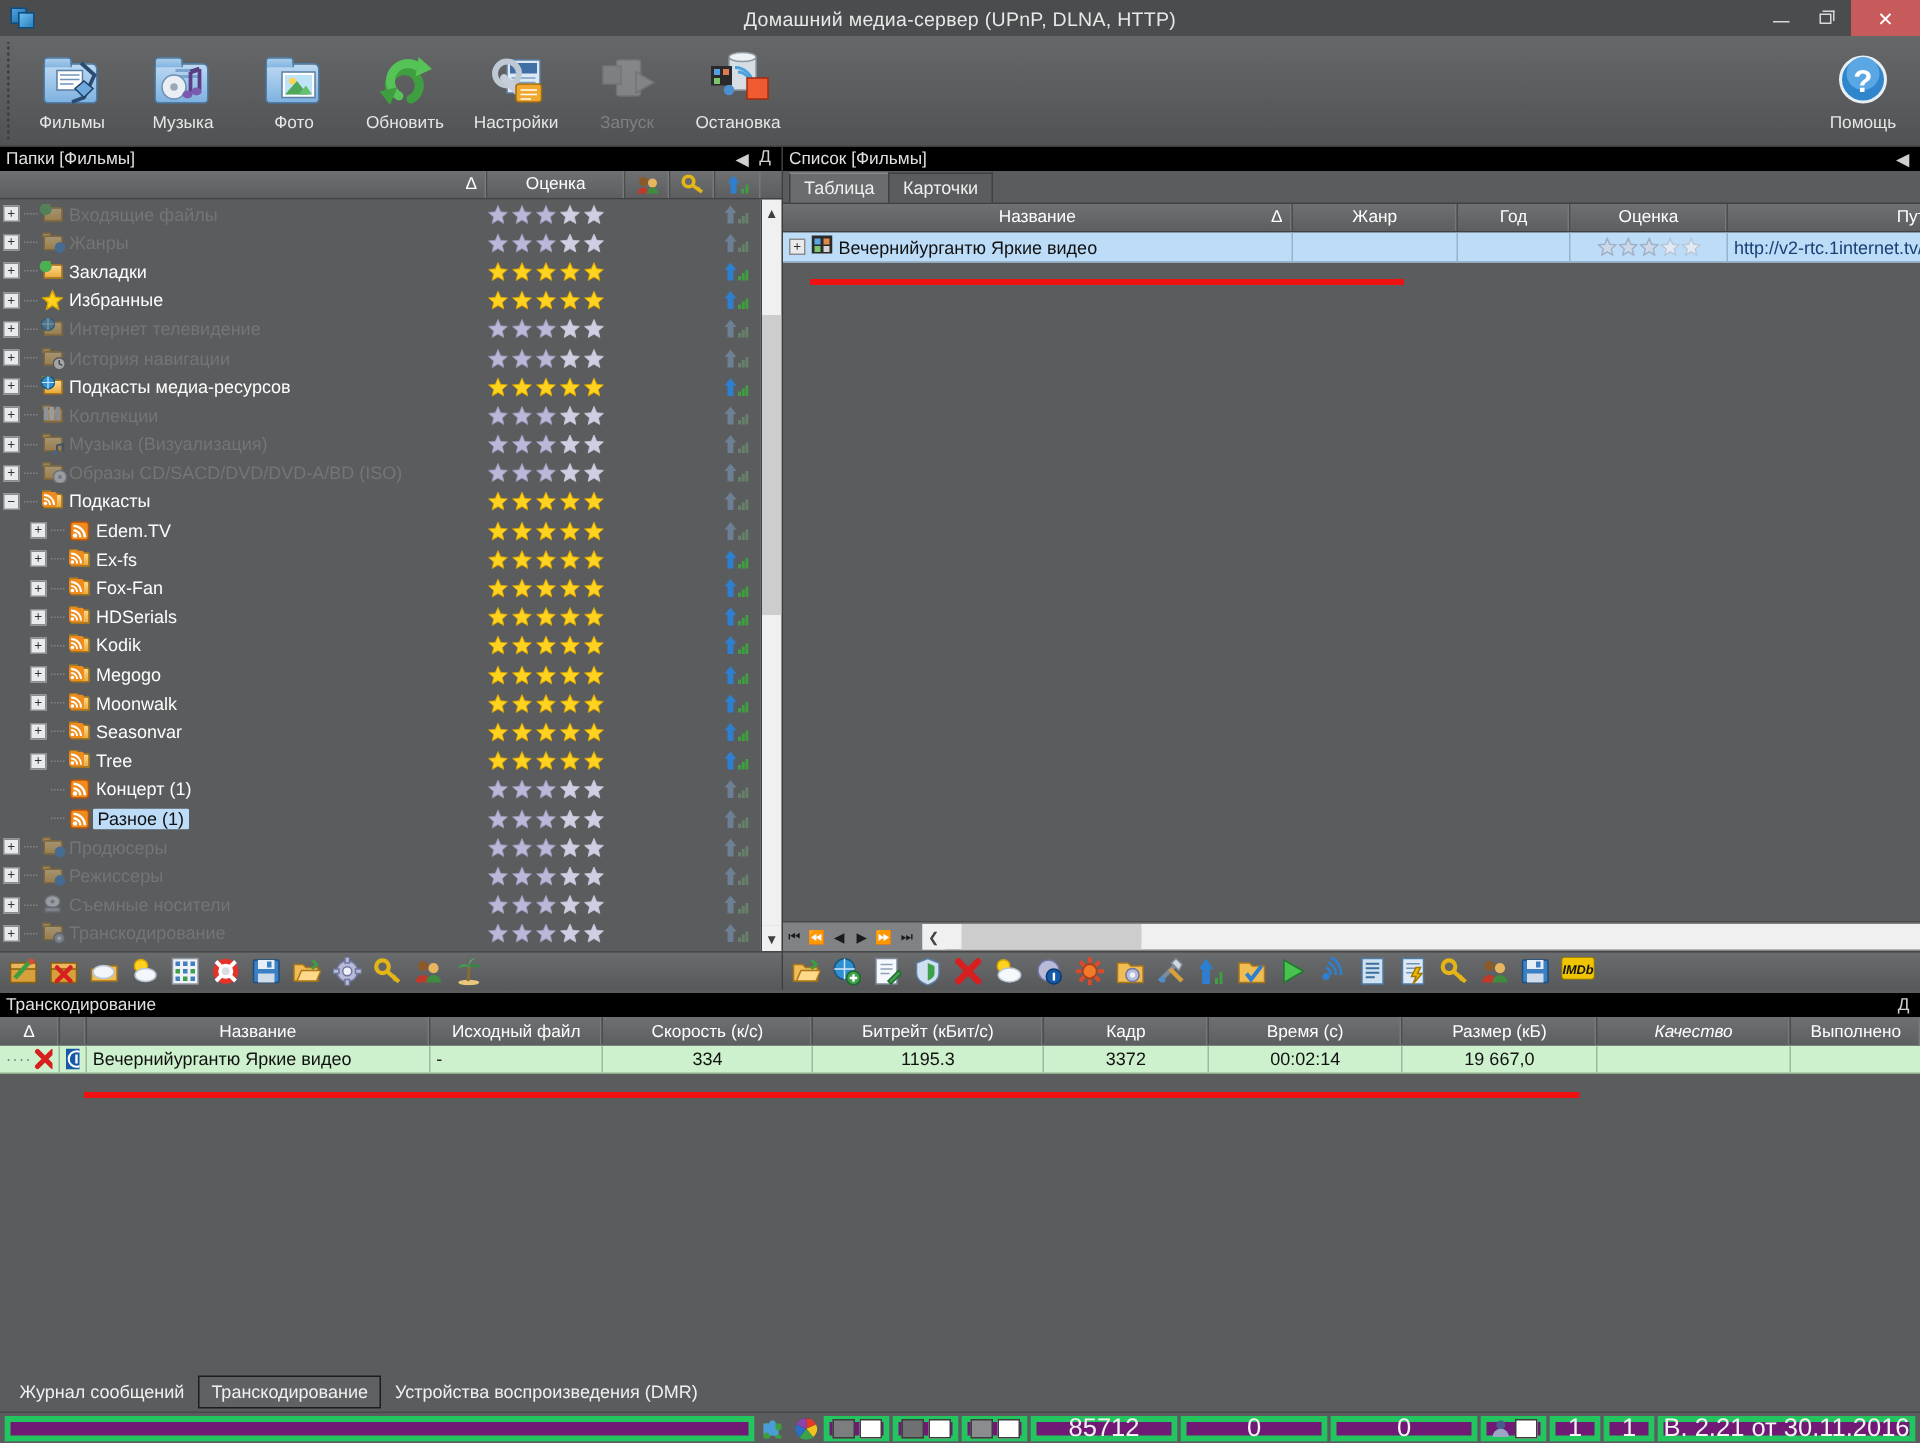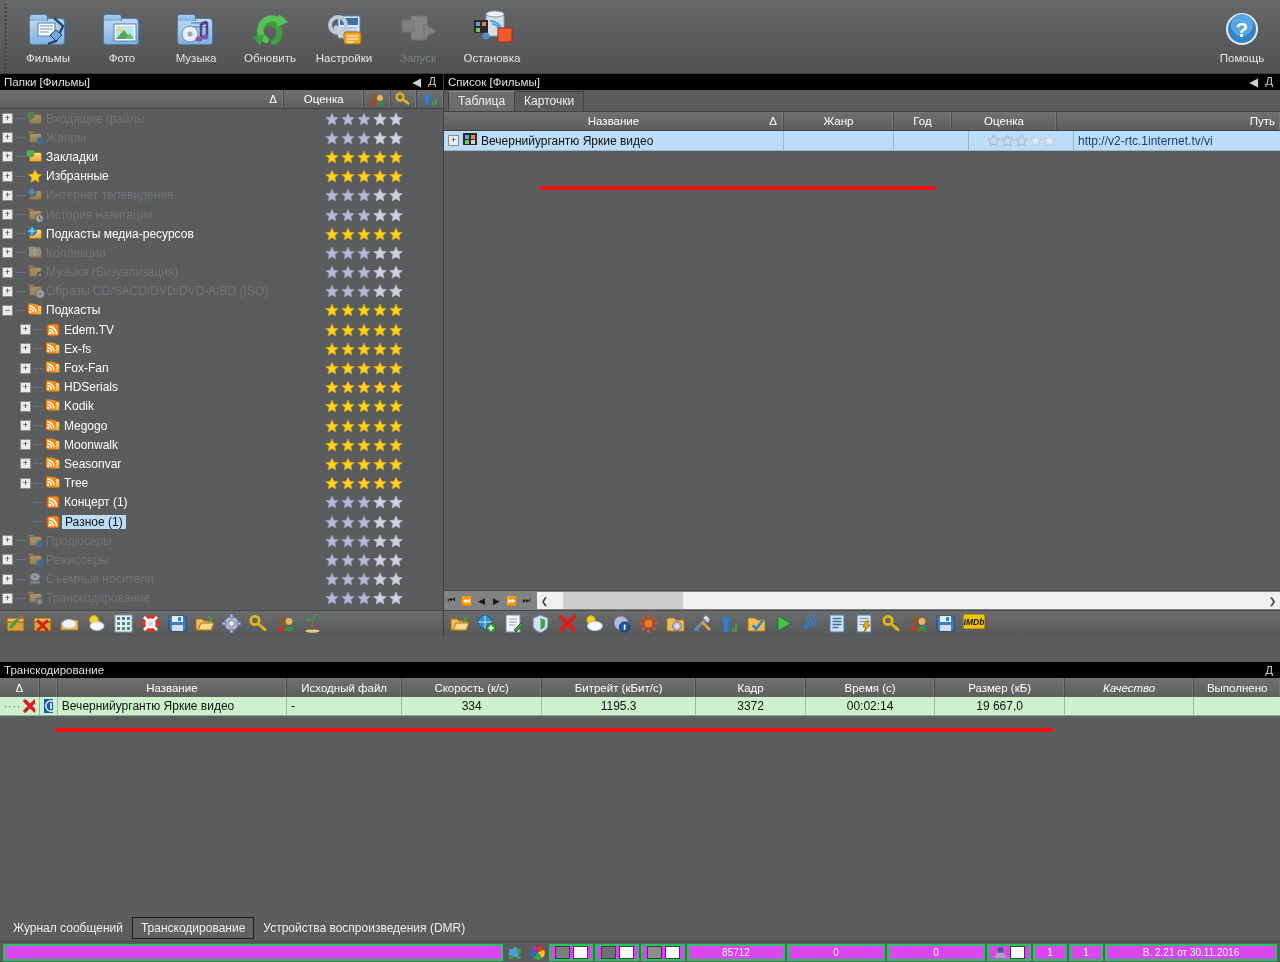--- a/index.html
+++ b/index.html
@@ -57,21 +57,21 @@
   .folder:before { content:""; position:absolute; left:-1px; top:-5px; width:17px; height:6px;
     background:linear-gradient(180deg,#a9cdeb,#82b4e1); border:1px solid #4e7da8;
     border-bottom:none; border-radius:3px 3px 0 0;}
 
   
   .body { display:flex; height:562px; }
   .panel-cap { height:16px; background:#000; color:#e0e0e0; font-size:11.5px;
      display:flex; align-items:center; padding:0 4px; }
   .panel-cap .sp { margin-left:auto; display:flex; gap:7px; padding-right:3px; color:#cfcfcf;}
 
-  .left-panel { width:444px; display:flex; flex-direction:column; background:#5a5c5e;
+  .left-panel { width:522px; display:flex; flex-direction:column; background:#5a5c5e;
      border-right:1px solid #3b3d3f;}
   .right-panel { flex:1; display:flex; flex-direction:column; background:#5a5c5e;}
 
   
   .grid-head { display:flex; height:19px; background:linear-gradient(180deg,#6b6d6f,#5b5d5f);
      border-bottom:1px solid #3f4143; }
   .gh { display:flex; align-items:center; justify-content:center; color:#fff;
      font-size:11.5px; border-right:1px solid #4a4c4e; box-shadow:inset -1px 0 0 #76787a;
      background:linear-gradient(180deg,#6e7072,#5c5e60); position:relative; }
 
@@ -157,78 +157,97 @@
   .redline { position:absolute; height:4px; background:#ee1111; }
 
   
   .btabs { position:absolute; left:0; top:915px; width:1280px; height:26px;
      background:#5a5c5e; display:flex; align-items:center; padding-left:4px; }
   .btab { font-size:12px; color:#f0f0f0; padding:3px 8px; border:1px solid transparent;}
   .btab.active { border-color:#1b1d1f; background:#5f6163; }
   .status { position:absolute; left:0; top:941px; width:1280px; height:21px;
      background:#5a5c5e; display:flex; align-items:center; gap:2px; padding:0 3px;
      border-top:1px solid #46484a;}
-  .sfield { height:17px; border:2px solid #22c55e; background:#d946ef;
-     display:flex; align-items:center; justify-content:center; color:#f2f2f2; font-size:10px;}
+  .sfield { height:17px; border:4px solid #22c55e; background:#701a75;
+     display:flex; align-items:center; justify-content:center; color:#f2f2f2; font-size:17px;}
   .swatch { width:15px; height:13px; border:1px solid #3b3d3f; }
 </style>
 </head>
 <body>
 
 <div id="app">
 
+  <div class="titlebar">
+    <div class="tb-icon">
+      <div class="s1"></div>
+        <div class="s2"></div>
+    </div>
+    <div class="tb-title">Домашний медиа-сервер (UPnP, DLNA, HTTP)</div>
+    <div class="tb-buttons">
+      <div class="tb-btn">
+          <div class="glyph-min"></div>
+        </div>
+      <div class="tb-btn">
+        <div class="glyph-max">
+            <i class="b"></i>
+            <i class="a"></i>
+          </div>
+      </div>
+      <div class="tb-btn close">✕</div>
+    </div>
+  </div>
 
   <div class="toolbar">
     <div class="tb-grip"></div>
 
     <div class="tbtn">
       <div class="ico">
         <div class="folder"></div>
         <svg width="44" height="40" style="position:absolute;left:0;top:0">
           <rect x="12" y="13" width="17" height="13" fill="#fdfdfd" stroke="#5b7ea3"></rect>
           <line x1="14" y1="16" x2="27" y2="16" stroke="#6e93b8"></line>
           <line x1="14" y1="19" x2="27" y2="19" stroke="#6e93b8"></line>
           <line x1="14" y1="22" x2="23" y2="22" stroke="#6e93b8"></line>
           <path d="M28 8 L37 16 L30 31 L22 34" stroke="#2b4c72" stroke-width="2.5" fill="none"></path>
           <polygon points="30,20 36,25 30,31 24,25" fill="#6ea8dd" stroke="#1e3f63"></polygon>
         </svg>
       </div>
       <span>Фильмы</span>
-    </div>
-
-    <div class="tbtn">
-      <div class="ico">
-        <div class="folder"></div>
-        <svg width="44" height="40" style="position:absolute;left:0;top:0">
-          <rect x="14" y="14" width="22" height="17" fill="#fff" stroke="#5b7ea3"></rect>
-          <rect x="16" y="16" width="18" height="13" fill="#bfe3f7"></rect>
-          <circle cx="21" cy="20" r="2.2" fill="#ffd34d"></circle>
-          <polygon points="16,29 24,20 31,29" fill="#4fa85a"></polygon>
-          <polygon points="25,29 30,23 34,29" fill="#67bf70"></polygon>
-        </svg>
-      </div>
-      <span>Фото</span>
     </div>
 
     <div class="tbtn">
       <div class="ico">
         <div class="folder"></div>
         <svg width="44" height="40" style="position:absolute;left:0;top:0">
           <line x1="17" y1="13" x2="34" y2="13" stroke="#7aa4cd" stroke-width="2"></line>
           <line x1="17" y1="17" x2="34" y2="17" stroke="#7aa4cd" stroke-width="2"></line>
           <circle cx="16" cy="24" r="8" fill="#e9eef4" stroke="#6d8fb3"></circle>
           <circle cx="16" cy="24" r="2.5" fill="#9aa7b5"></circle>
           <path d="M27 14 L27 28" stroke="#5a3f86" stroke-width="2.5"></path>
           <path d="M33 12 L33 26" stroke="#5a3f86" stroke-width="2.5"></path>
           <path d="M27 14 L33 12" stroke="#5a3f86" stroke-width="3"></path>
           <ellipse cx="25" cy="29" rx="3.4" ry="2.6" fill="#7a5bb0"></ellipse>
           <ellipse cx="31" cy="27" rx="3.4" ry="2.6" fill="#7a5bb0"></ellipse>
         </svg>
       </div>
       <span>Музыка</span>
+    </div>
+
+    <div class="tbtn">
+      <div class="ico">
+        <div class="folder"></div>
+        <svg width="44" height="40" style="position:absolute;left:0;top:0">
+          <rect x="14" y="14" width="22" height="17" fill="#fff" stroke="#5b7ea3"></rect>
+          <rect x="16" y="16" width="18" height="13" fill="#bfe3f7"></rect>
+          <circle cx="21" cy="20" r="2.2" fill="#ffd34d"></circle>
+          <polygon points="16,29 24,20 31,29" fill="#4fa85a"></polygon>
+          <polygon points="25,29 30,23 34,29" fill="#67bf70"></polygon>
+        </svg>
+      </div>
+      <span>Фото</span>
     </div>
 
     <div class="tbtn">
       <div class="ico">
         <svg width="44" height="40" style="position:absolute;left:0;top:0">
           <path d="M12 26 a10 10 0 1 1 14 6" stroke="#3f9e3f" stroke-width="6" fill="none" stroke-linecap="round"></path>
           <path d="M30 10 a10 10 0 1 0 -12 20" stroke="#56c356" stroke-width="6" fill="none" stroke-linecap="round"></path>
           <polygon points="31,4 40,12 29,17" fill="#56c356"></polygon>
           <polygon points="12,36 5,27 17,24" fill="#3f9e3f"></polygon>
         </svg>
@@ -1520,21 +1539,21 @@
         <div class="tab active">Таблица</div>
         <div class="tab">Карточки</div>
       </div>
 
       <div class="grid-head">
         <div class="gh" style="width:340px;position:relative">
           <span>Название</span>
           <span style="position:absolute;right:6px">Δ</span>
         </div>
         <div class="gh" style="width:110px">Жанр</div>
-        <div class="gh" style="width:58px">Год</div>
+        <div class="gh" style="width:75px">Год</div>
         <div class="gh" style="width:105px">Оценка</div>
         <div class="gh" style="flex:1;justify-content:flex-end;padding-right:5px;border-right:none">Путь</div>
       </div>
 
       <div style="flex:1;position:relative;background:#5a5c5e">
         <div class="lrow">
           <div class="lcell" style="width:340px;gap:4px;border-right-color:#9ab4cc">
             <span class="expander">+</span>
             <span style="flex:none">
               <svg width="14" height="14">

